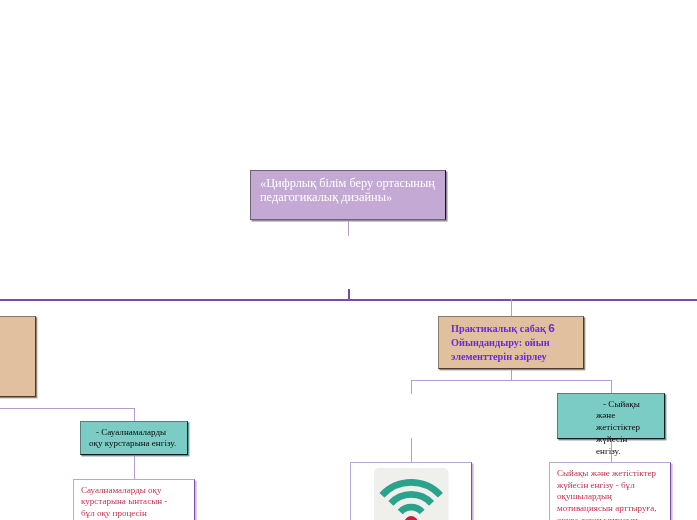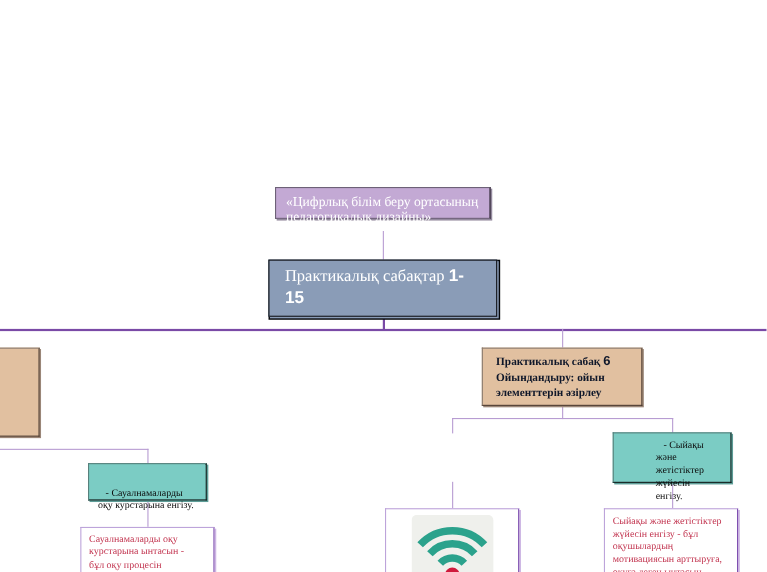--- a/index.html
+++ b/index.html
@@ -36,21 +36,21 @@
     background:#8a9cb7;
     border:1.4px solid #121519;
     box-shadow:1.4px 1.4px 0 0 #8a9cb7, 1.4px 1.4px 0 1.3px #05070a;
     color:#ffffff;
   }
   .box-tan{
     background:#e1c0a0;
     border:1.6px solid #8b7b6f;
     border-right-color:#4a3a30;border-bottom-color:#4a3a30;
     box-shadow:1.3px 1.3px 0 0 #9a8678;
-    color:#0f172a;
+    color:#6d28d9;
   }
   .box-teal{
     background:#7bccc4;
     border:1.6px solid #57807c;
     border-right-color:#101b1a;border-bottom-color:#101b1a;
     box-shadow:1.4px 1.4px 0 0 #5d9d97;
     color:#0b0b0b;
   }
   .box-note{
     background:#ffffff;
@@ -62,21 +62,21 @@
 
   
   .t-title{font-size:12.35px;line-height:14.1px;padding:5px 2px 0 9px;}
   .t-practicum{font-size:15px;line-height:19.3px;padding:4px 24px 0 14px;word-break:break-word;}
   .t-practicum .num{font-family:"Liberation Sans",sans-serif;font-size:15.6px;font-weight:bold;}
   .t-lesson{font-size:10.25px;line-height:14.2px;font-weight:bold;padding:4px 10px 0 12px;}
   .t-lesson .num{font-family:"Liberation Sans",sans-serif;font-size:11.8px;font-weight:bold;}
   .t-teal{font-size:9.05px;line-height:11.7px;padding:4.5px 12px 0 8px;text-indent:7px;}
   .t-note{font-size:9.05px;line-height:11.65px;padding:5px 12px 0 7px;}
   .t-note.wide{padding-right:7px;}
-  .t-teal.tight{padding-right:6px;margin-top:16px;}
+  .t-teal.tight{padding-right:6px;}
 </style>
 </head>
 <body>
 
 <div id="stage">
 
   <div class="conn conn-v" style="left:348px;top:210px;height:26px;"></div>
 
   <div class="trunk trunk-v" style="left:348px;top:289px;height:11px;"></div>
 
@@ -90,27 +90,24 @@
   <div class="conn conn-v" style="left:134px;top:455px;height:24px;"></div>
 
   <div class="conn conn-v" style="left:511px;top:370px;height:11px;"></div>
   <div class="conn conn-h" style="left:411px;top:380px;width:201px;"></div>
   <div class="conn conn-v" style="left:411px;top:380px;height:14px;"></div>
   <div class="conn conn-v" style="left:611px;top:380px;height:14px;"></div>
 
   <div class="conn conn-v" style="left:411px;top:438px;height:25px;"></div>
   <div class="conn conn-v" style="left:611px;top:438px;height:25px;"></div>
 
-  <div class="node box-purple" style="left:250px;top:170px;width:196px;height:29px;">
+  <div class="node box-purple" style="left:250px;top:170px;width:196px;height:50px;">
     <p class="t-title">«Цифрлық білім беру ортасының педагогикалық дизайны»</p>
   </div>
 
-  <div class="node box-blue" style="left:244px;top:236px;width:207.5px;height:51.8px;">
-    <p class="t-practicum"><span>Практикалық сабақтар&nbsp;</span><span class="num">1-</span><wbr><span class="num">15</span></p>
-  </div>
 
   <div class="node box-tan" style="left:-40px;top:315.8px;width:76px;height:80.8px;"></div>
 
   <div class="node box-tan" style="left:438px;top:315.8px;width:146.2px;height:53.2px;">
     <p class="t-lesson"><span>Практикалық сабақ&nbsp;</span><span class="num">6</span><span> Ойындандыру: ойын элементтерін әзірлеу</span></p>
   </div>
 
   <div class="node box-teal" style="left:80px;top:421px;width:107.8px;height:33.8px;">
     <p class="t-teal tight">- Сауалнамаларды оқу курстарына енгізу.</p>
   </div>

